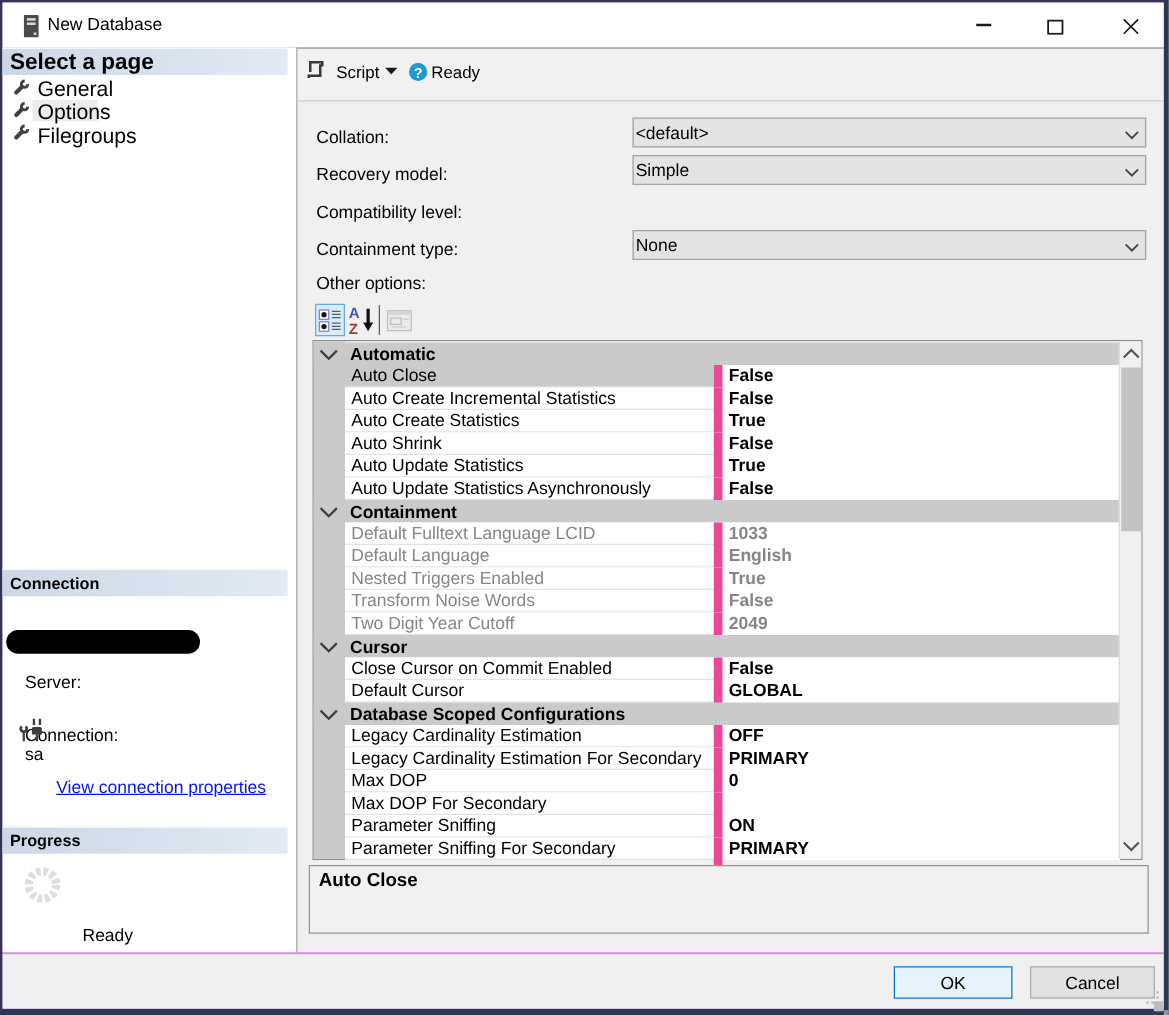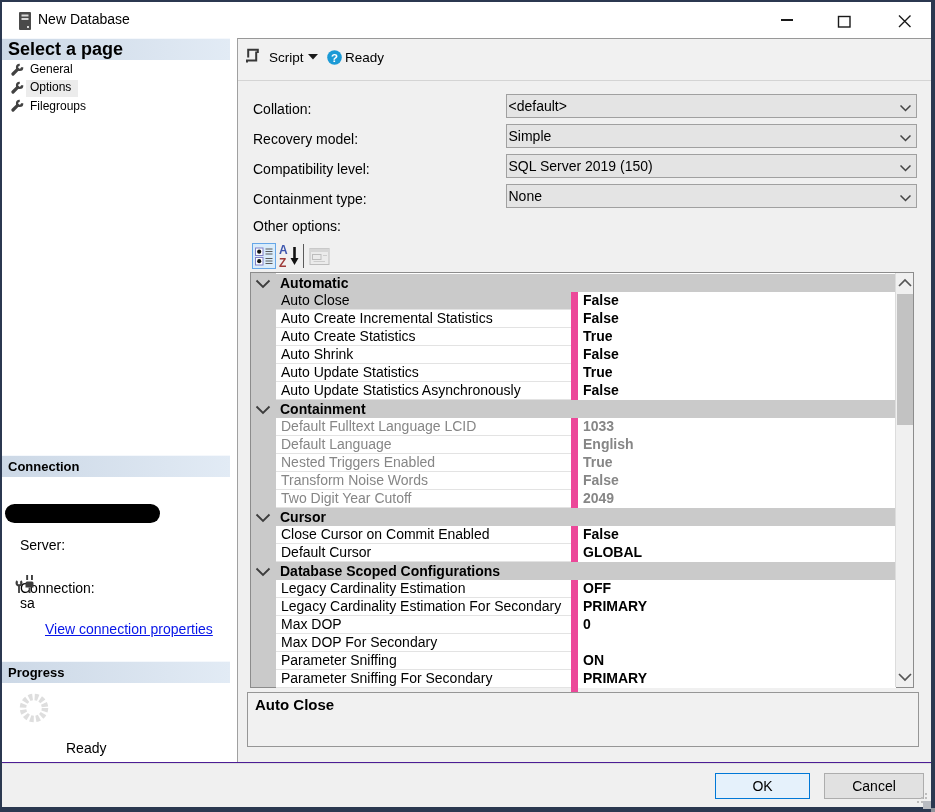--- a/index.html
+++ b/index.html
@@ -1,25 +1,25 @@
 <!DOCTYPE html>
 <html><head>
 <meta charset="utf-8">
 <style>
 * { margin:0; padding:0; box-sizing:border-box; }
 html,body { width:935px; height:812px; overflow:hidden; }
 body { font-family:"Liberation Sans", sans-serif; font-size:14px; color:#000; background:#2b3850; position:relative; }
-.win { position:absolute; left:2px; top:2px; width:929px; height:805px; background:#4c1d95; }
+.win { position:absolute; left:2px; top:2px; width:929px; height:805px; background:#d946ef; }
 
 .titlebar { position:absolute; left:0; top:0; width:100%; height:36px; background:#fff; }
 .title { position:absolute; left:36px; top:9px; font-size:14px; }
 
 .sidebar { position:absolute; left:0; top:36px; width:236px; height:724px; background:#fff; border-right:1px solid #a0a0a0; }
 .sechdr { position:absolute; left:0; width:228px; height:22px; background:linear-gradient(to right,#ccd8e6,#e2ebf5); border-top:1px solid #f5f8fc; font-weight:bold; font-size:13px; line-height:21px; padding-left:6px; }
-.treeitem { position:absolute; left:28px; font-size:12px; }
+.treeitem { position:absolute; left:28px; font-size:17px; }
 .sidetext { position:absolute; font-size:14px;margin-top:46px; }
 
 .toolbar { position:absolute; left:236px; top:36px; width:693px; height:43px; background:#f1f1f1; border-top:1px solid #989898; border-bottom:1px solid #d4d4d4; font-size:13.5px; }
 
 .main { position:absolute; left:236px; top:79px; width:693px; height:681px; background:#f0f0f0; }
 .lbl { position:absolute; left:15px; }
 .combo { position:absolute; left:268px; width:411px; height:24px; background:#e4e4e4; border:1px solid #a0a0a0; line-height:22px; padding-left:1.5px; }
 .cchev { position:absolute; right:5.5px; top:10px; }
 
 .grid { position:absolute; left:12px; top:191px; width:664px; height:416px; background:#fff; border:1px solid #8c8c8c; }
@@ -127,23 +127,20 @@
   <div class="main">
     <div class="lbl" style="top:20px">Collation:</div>
     <div class="combo" style="top:13px">&lt;default&gt;<svg class="cchev" width="11" height="7">
           <path d="M0.5 0.5 L5.5 5.5 L10.5 0.5" fill="none" stroke="#444" stroke-width="1.5"></path>
         </svg></div>
     <div class="lbl" style="top:50px">Recovery model:</div>
     <div class="combo" style="top:43px">Simple<svg class="cchev" width="11" height="7">
           <path d="M0.5 0.5 L5.5 5.5 L10.5 0.5" fill="none" stroke="#444" stroke-width="1.5"></path>
         </svg></div>
     <div class="lbl" style="top:80px">Compatibility level:</div>
-    <div class="combo" style="top:73px">SQL Server 2019 (150)<svg class="cchev" width="11" height="7">
-          <path d="M0.5 0.5 L5.5 5.5 L10.5 0.5" fill="none" stroke="#444" stroke-width="1.5"></path>
-        </svg></div>
     <div class="lbl" style="top:110px">Containment type:</div>
     <div class="combo" style="top:103px">None<svg class="cchev" width="11" height="7">
           <path d="M0.5 0.5 L5.5 5.5 L10.5 0.5" fill="none" stroke="#444" stroke-width="1.5"></path>
         </svg></div>
     <div class="lbl" style="top:137px">Other options:</div>
 
     <div style="position:absolute;left:14px;top:162px;width:24px;height:26px;background:#d9ecfb;border:1px solid #66a7e8;">
       <svg width="22" height="24" viewBox="0 0 22 24">
         <rect x="2.5" y="4" width="7.5" height="7.5" fill="#fdfdfd" stroke="#8080c8"></rect>
           <circle cx="6.2" cy="7.7" r="2.1" fill="#141414"></circle>

